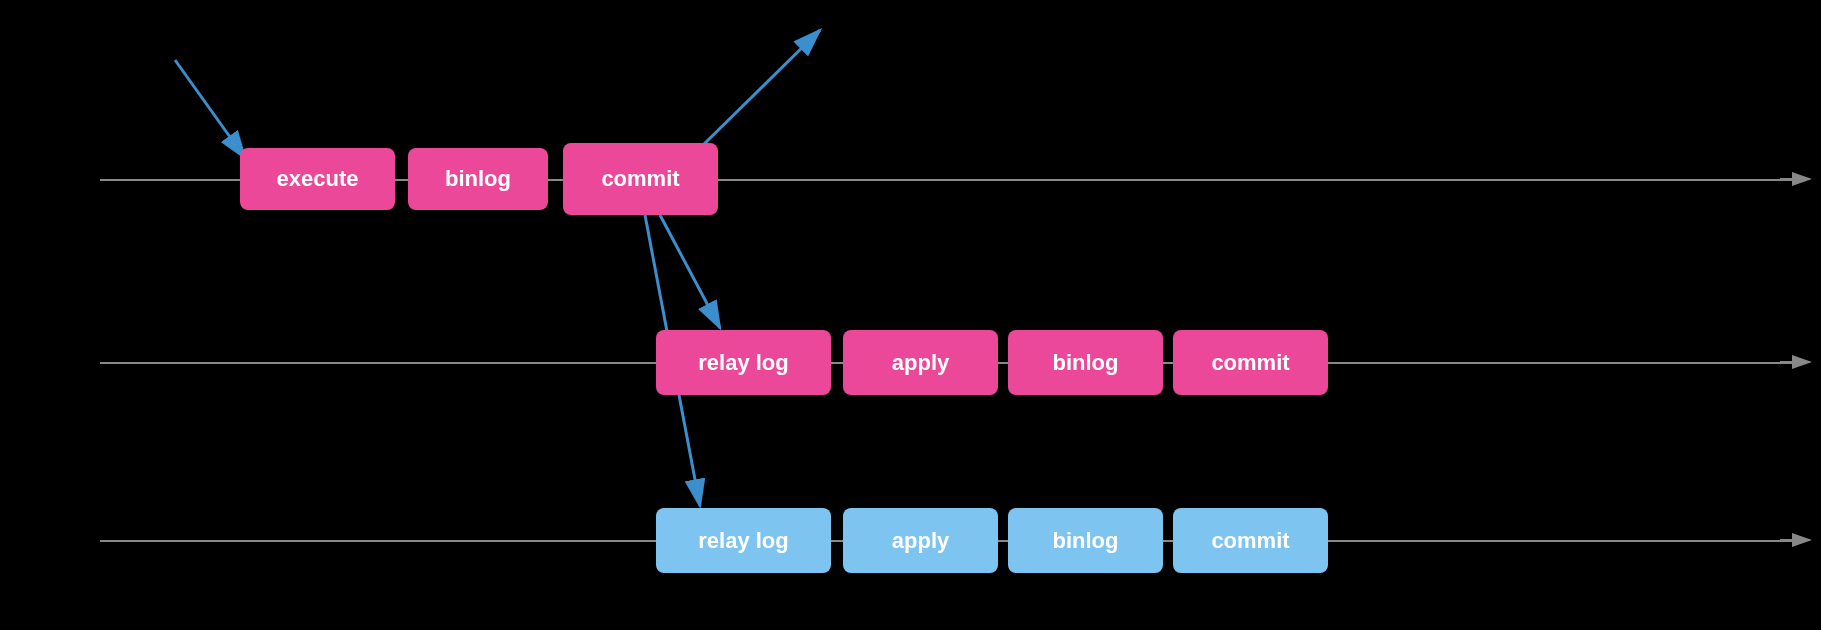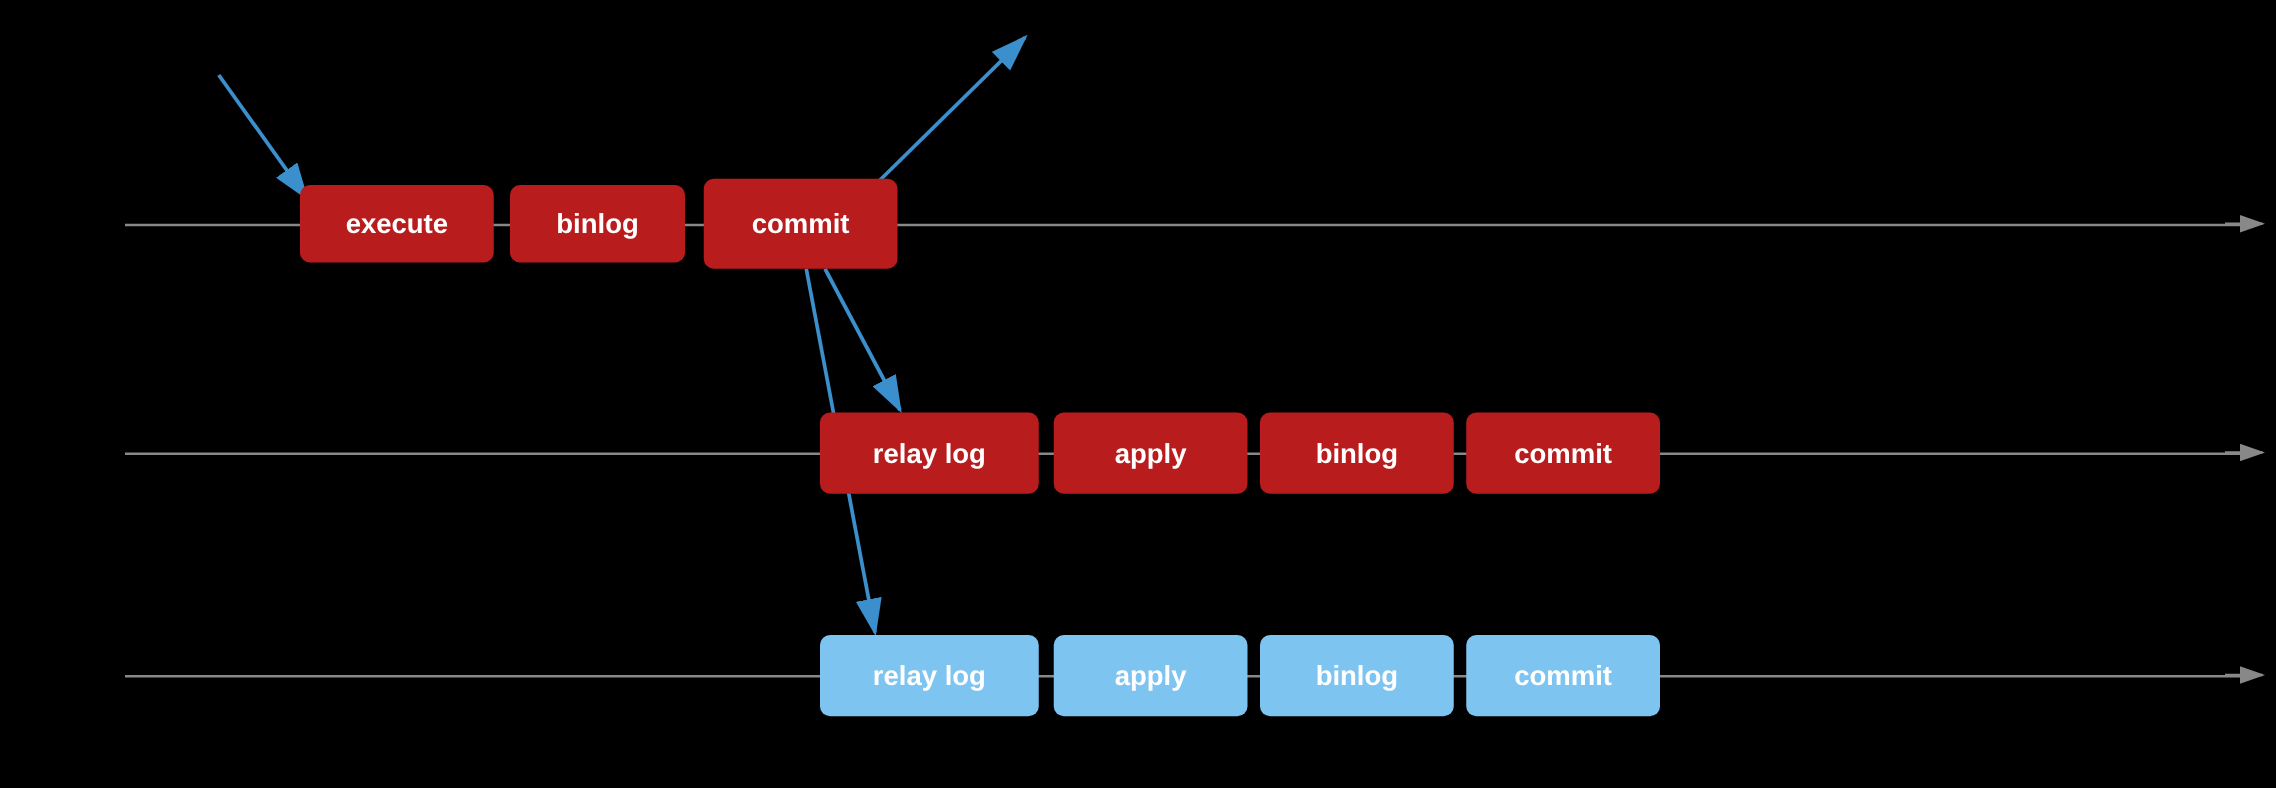--- a/index.html
+++ b/index.html
@@ -19,21 +19,21 @@
     svg.arrows {
       position: absolute;
       top: 0;
       left: 0;
       width: 1821px;
       height: 630px;
       pointer-events: none;
     }
     .box {
       position: absolute;
-      background: #b91c1c;
+      background: #ec4899;
       border-radius: 8px;
       color: #fff;
       font-weight: bold;
       font-size: 22px;
       display: flex;
       align-items: center;
       justify-content: center;
       padding: 10px 18px;
     }
     .box.light {

